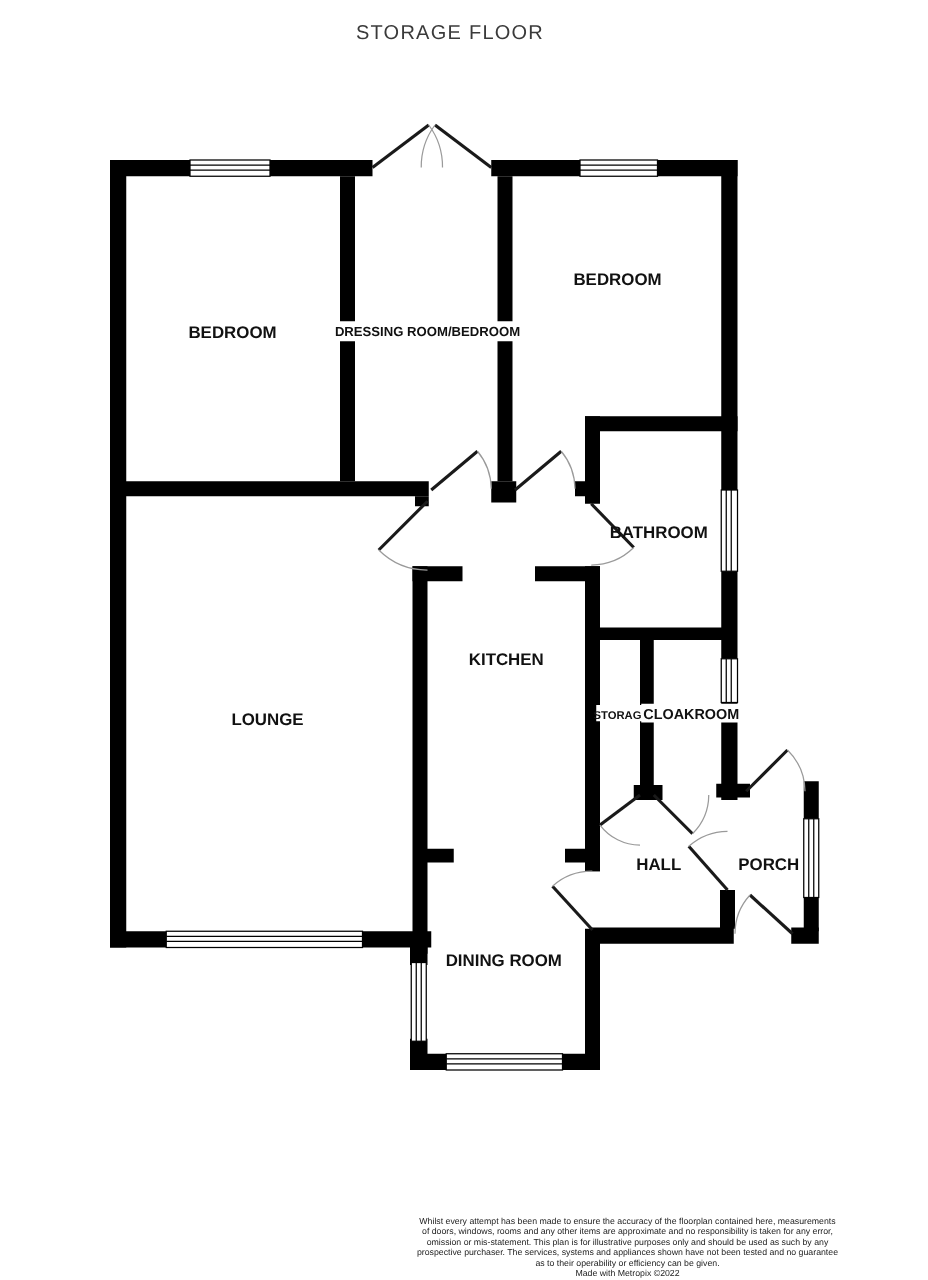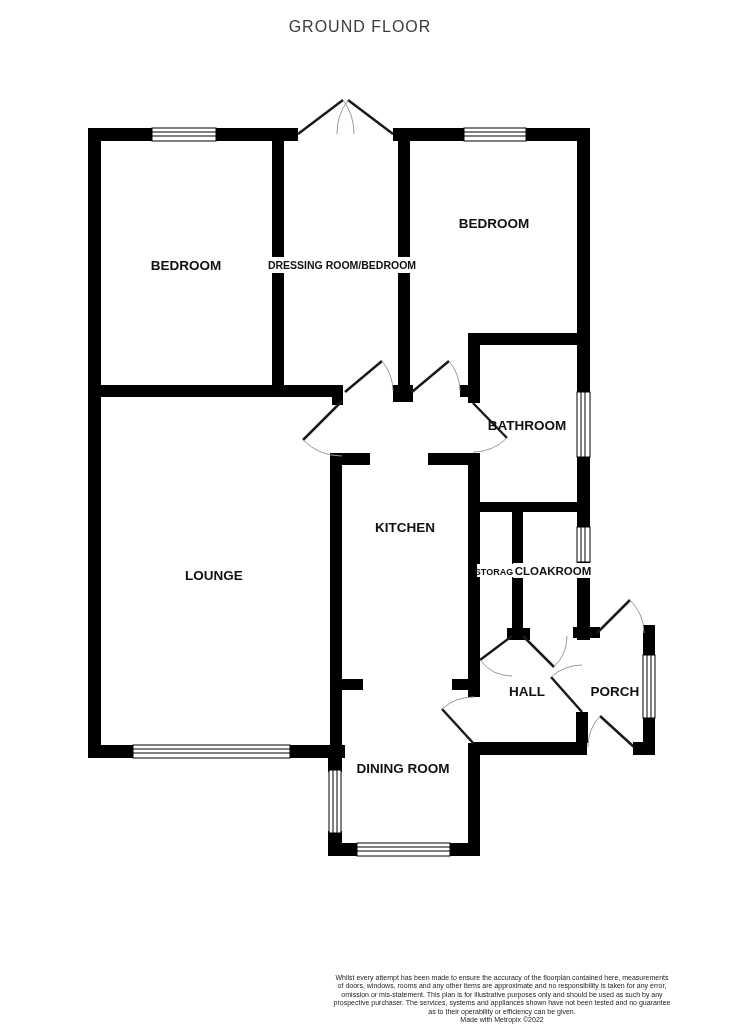--- a/index.html
+++ b/index.html
@@ -17,21 +17,21 @@
   .arc{stroke:#9a9a9a;stroke-width:1;fill:none;}
   .room-label{font-family:"Liberation Sans", sans-serif;font-weight:bold;fill:#111;
               text-anchor:middle;}
   .labelbg{fill:#ffffff;}
 </style>
 </head>
 <body>
 
 <div class="page">
 
-  <div class="title">GROUND FLOOR</div>
+  <div class="title">STORAGE FLOOR</div>
 
   <svg width="742" height="1024" viewBox="0 0 742 1024">
 
     <g>
 
       <rect class="wall" x="88" y="128" width="64" height="13"></rect>
       <rect class="wall" x="216" y="128" width="82" height="13"></rect>
       <rect class="wall" x="393" y="128" width="71" height="13"></rect>
       <rect class="wall" x="526" y="128" width="64" height="13"></rect>
 

